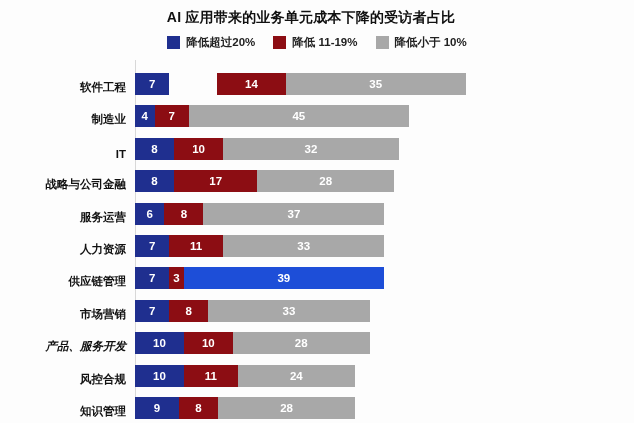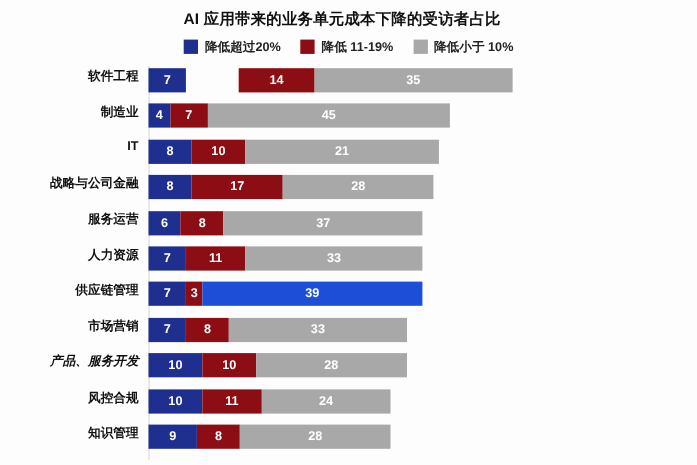--- a/index.html
+++ b/index.html
@@ -62,21 +62,21 @@
     left: 0;
     width: 634px;
     height: 358px;
   }
   .row {
     position: absolute;
     left: 0;
     width: 634px;
     height: 33px;
     display: flex;
-    align-items: flex-start;
+    align-items: flex-end;
   }
   .row-label {
     width: 135px;
     text-align: right;
     padding-right: 9px;
     box-sizing: border-box;
     font-size: 11.5px;
     font-weight: bold;
     color: #111111;
     white-space: nowrap;
@@ -170,21 +170,21 @@
       <div class="row" style="top: 66.8px;">
         <div class="row-label">IT</div>
         <div class="bars">
           <div class="seg s0" style="width: 39.12px; background: rgb(31, 47, 143);">
             <span>8</span>
           </div>
           <div class="seg s1" style="width: 48.9px; background: rgb(140, 13, 19);">
             <span>10</span>
           </div>
           <div class="seg s2" style="width: 176.04px; background: rgb(168, 168, 168);">
-            <span>21</span>
+            <span>32</span>
           </div>
         </div>
       </div>
       <div class="row" style="top: 99.2px;">
         <div class="row-label">战略与公司金融</div>
         <div class="bars">
           <div class="seg s0" style="width: 39.12px; background: rgb(31, 47, 143);">
             <span>8</span>
           </div>
           <div class="seg s1" style="width: 83.13px; background: rgb(140, 13, 19);">

